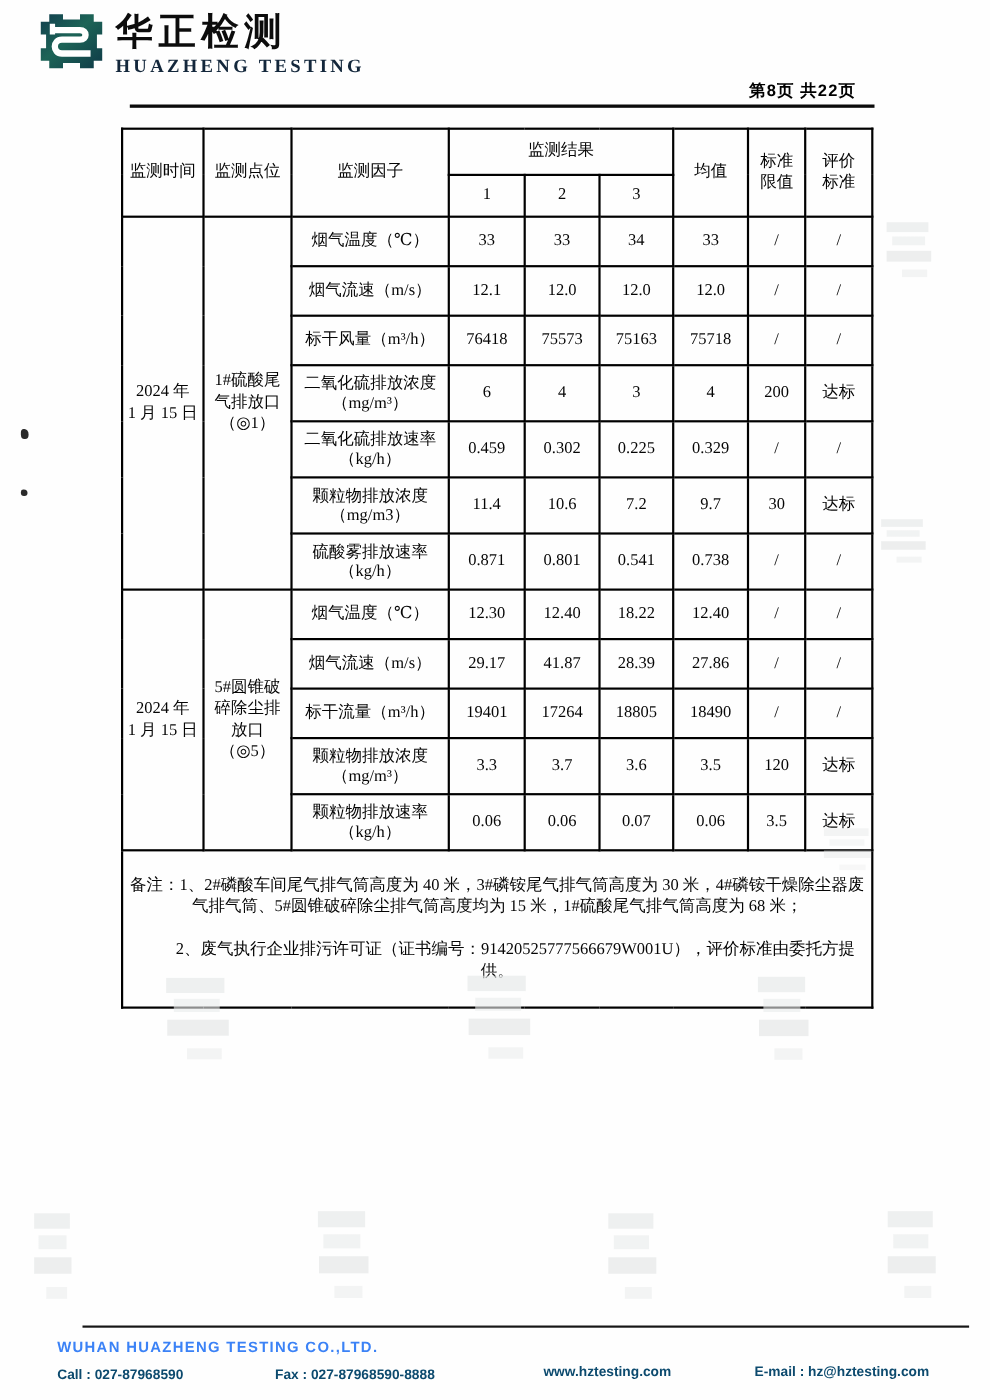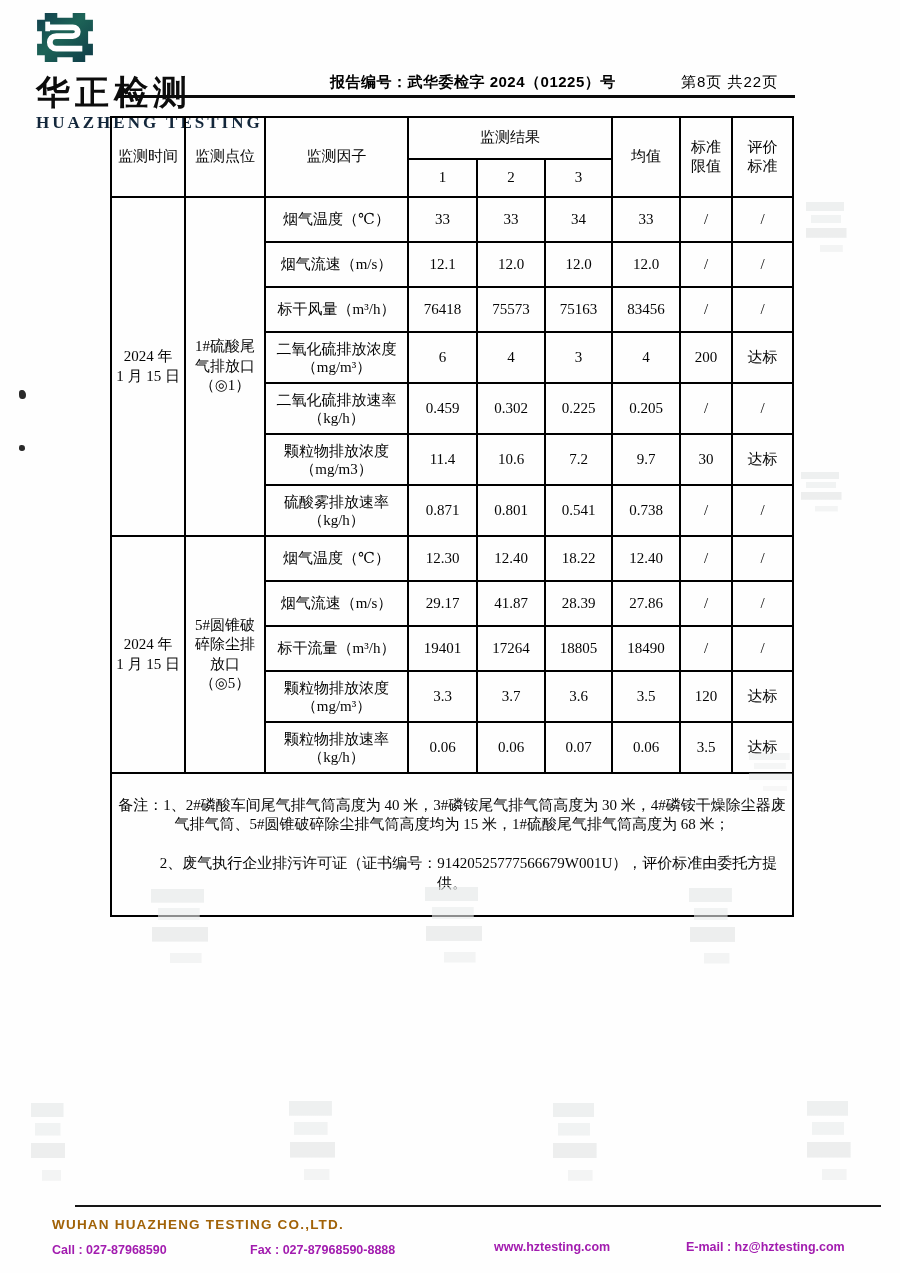--- a/index.html
+++ b/index.html
@@ -4,31 +4,31 @@
 <style>
   * { margin:0; padding:0; box-sizing:border-box; }
   html,body { background:#ffffff; }
   .page {
     position:relative; width:900px; height:1273px; background:#fefefe;
     font-family:"Liberation Serif","DejaVu Serif",serif; color:#000;
     overflow:hidden;
   }
 
   
-  .brand { position:absolute; left:36px; top:12px; display:flex; gap:11px; align-items:flex-start;flex-direction:column; }
+  .brand { position:absolute; left:36px; top:12px; display:flex; gap:11px; align-items:flex-start; }
   .brand svg { display:block; }
   .brand-cn { font-size:34px; font-weight:bold; letter-spacing:5px; line-height:1.05;
               font-family:"Liberation Serif","DejaVu Serif",serif; color:#0c0c0c; }
   .brand-en { font-size:17px; font-weight:bold; letter-spacing:3px; color:#13273b; margin-top:2px;
               font-family:"Liberation Serif","DejaVu Serif",serif; }
 
   .report-no { position:absolute; left:330px; top:73px; font-family:"Liberation Sans","DejaVu Sans",sans-serif;
                font-weight:bold; font-size:15px; letter-spacing:0.5px; }
   .page-no   { position:absolute; left:681px; top:73px; font-family:"Liberation Sans","DejaVu Sans",sans-serif;
-               font-weight:normal; font-size:15px; letter-spacing:1px; }
+               font-weight:bold; font-size:15px; letter-spacing:1px; }
   .rule-top  { position:absolute; left:118px; top:95px; width:677px; height:3px; background:#0b0b0b; }
 
   
   table.report {
     position:absolute; left:110px; top:116px; width:682px;
     border-collapse:collapse; table-layout:fixed;
   }
   table.report td, table.report th {
     border:2px solid #000; text-align:center; vertical-align:middle;
     font-size:15px; font-weight:normal; padding:2px 3px;
@@ -37,23 +37,23 @@
   tr.hr1 { height:42px; } tr.hr2 { height:38px; }
   tr.r-s { height:45px; }  
   tr.r-d { height:51px; }  
   tr.r-d td.c-factor { line-height:1.2; }
   td.c-note { text-align:left; padding:5px 9px 8px 9px; line-height:1.5; font-size:15px; height:94px; vertical-align:top; }
   td.c-note .note2 { text-indent:2.2em; }
 
   
   .rule-bottom { position:absolute; left:75px; top:1205px; width:806px; height:2px; background:#161616; }
   .f-company { position:absolute; left:52px; top:1217px; font-family:"Liberation Sans","DejaVu Sans",sans-serif;
-               font-weight:bold; font-size:13.5px; letter-spacing:1.2px; color:#a16207; }
+               font-weight:bold; font-size:13.5px; letter-spacing:1.2px; color:#3b82f6; }
   .f-item { position:absolute; top:1243px; font-family:"Liberation Sans","DejaVu Sans",sans-serif;
-            font-weight:bold; font-size:12.5px; color:#a21caf; }
+            font-weight:bold; font-size:12.5px; color:#0c4a6e; }
   .f-call { left:52px; } .f-fax { left:250px; } .f-web { left:494px; top:1240px; } .f-email { left:686px; top:1240px;text-align:right; }
 
   
   .ghost { position:absolute; opacity:.6; filter:blur(.7px); pointer-events:none; }
   .ghost::before { content:""; display:block; width:100%; height:100%;
     background:
       linear-gradient(#e4e7e7,#e4e7e7) 8% 4%  / 74% 16% no-repeat,
       linear-gradient(#eaecec,#eaecec) 26% 30% / 58% 14% no-repeat,
       linear-gradient(#e2e5e5,#e2e5e5) 12% 58% / 78% 17% no-repeat,
       linear-gradient(#edefef,#edefef) 50% 88% / 44% 12% no-repeat;
@@ -79,21 +79,20 @@
         <path d="M12 16 h26 c7 0 7 9 0 9 h-17 c-9 0 -9 13 0 13 h27" fill="none" stroke="#ffffff" stroke-width="6"></path>
         <path d="M12 10 v10" stroke="#ffffff" stroke-width="5"></path>
       </svg>
     </span>
     <span>
       <div class="brand-cn">华正检测</div>
       <div class="brand-en">HUAZHENG  TESTING</div>
     </span>
   </div>
 
-  <div class="report-no">报告编号：武华委检字 2024（01225）号</div>
   <div class="page-no">第8页 共22页</div>
   <div class="rule-top"></div>
 
   <table class="report">
     <colgroup>
       <col style="width:74px">
         <col style="width:80px">
         <col style="width:143px">
       <col style="width:69px">
         <col style="width:68px">
@@ -141,41 +140,41 @@
       <td>12.0</td>
       <td>12.0</td>
       <td>/</td>
       <td>/</td>
     </tr>
     <tr class="r-s">
       <td class="c-factor">标干风量（m³/h）</td>
       <td>76418</td>
       <td>75573</td>
       <td>75163</td>
-      <td>83456</td>
+      <td>75718</td>
       <td>/</td>
       <td>/</td>
     </tr>
     <tr class="r-d">
       <td class="c-factor">二氧化硫排放浓度
 （mg/m³）</td>
       <td>6</td>
       <td>4</td>
       <td>3</td>
       <td>4</td>
       <td>200</td>
       <td>达标</td>
     </tr>
     <tr class="r-d">
       <td class="c-factor">二氧化硫排放速率
 （kg/h）</td>
       <td>0.459</td>
       <td>0.302</td>
       <td>0.225</td>
-      <td>0.205</td>
+      <td>0.329</td>
       <td>/</td>
       <td>/</td>
     </tr>
     <tr class="r-d">
       <td class="c-factor">颗粒物排放浓度
 （mg/m3）</td>
       <td>11.4</td>
       <td>10.6</td>
       <td>7.2</td>
       <td>9.7</td>

